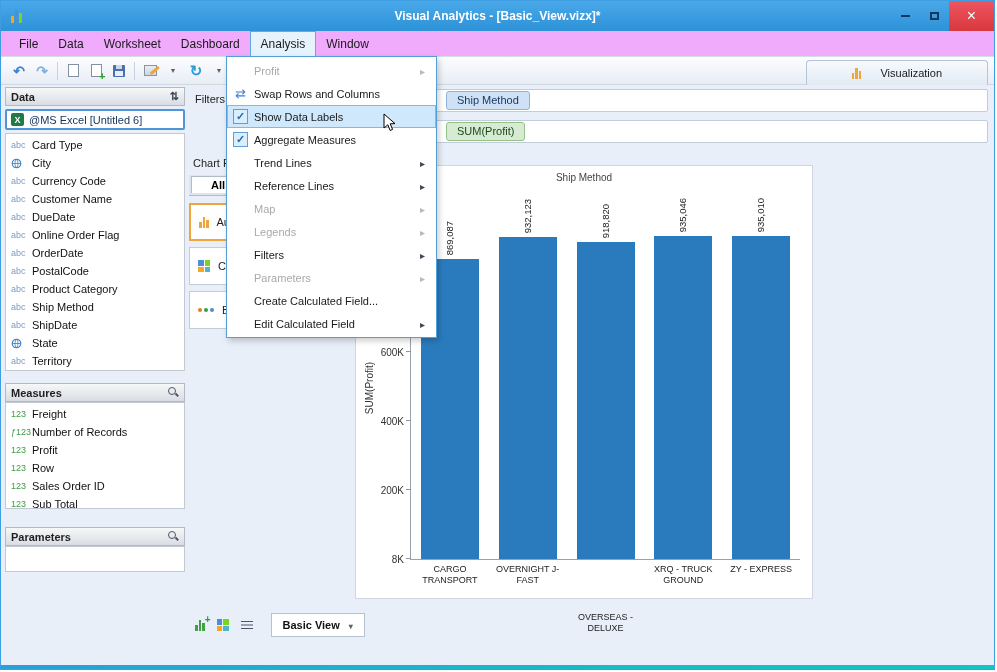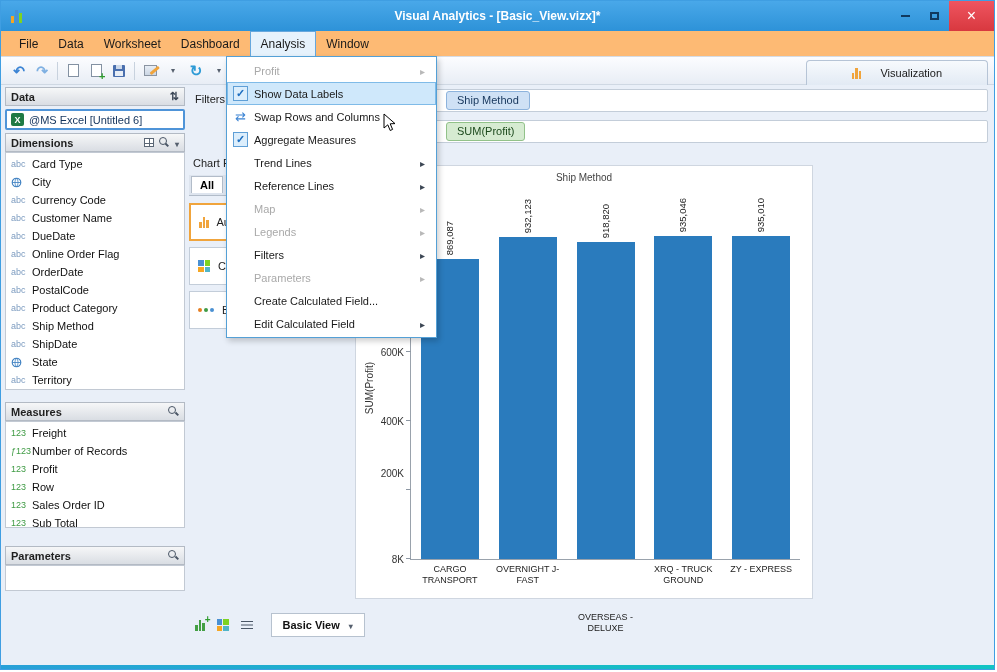--- a/index.html
+++ b/index.html
@@ -23,21 +23,21 @@
 .bars.sm i:nth-child(2){height:11px}
 .bars.sm i:nth-child(3){height:8px}
 .win-controls{position:absolute;right:0;top:0;height:30px;display:flex;align-items:stretch}
 .win-btn{width:29px;display:flex;align-items:center;justify-content:center}
 .glyph-min{width:9px;height:2px;background:#10395f}
 .glyph-max{width:9px;height:8px;border:2px solid #10395f}
 .win-close{width:45px;background:linear-gradient(#ef5560,#d8383f);color:#fff}
 .win-close::before{content:"\00D7";font-size:16px;line-height:1}
 
 
-.menubar{position:absolute;left:0;right:0;top:30px;height:26px;background:#fdba74;border-bottom:1px solid #d5dce5;display:flex;align-items:stretch;padding-left:8px}
+.menubar{position:absolute;left:0;right:0;top:30px;height:26px;background:#f0abfc;border-bottom:1px solid #d5dce5;display:flex;align-items:stretch;padding-left:8px}
 .menu-top-item{display:flex;align-items:center;padding:0 10px;font-size:12px;color:#1a1a1a}
 .menu-top-item.open{background:#e6f2fc;border:1px solid #66a7dd;border-bottom:none}
 
 
 .toolbar{position:absolute;left:0;right:0;top:56px;height:28px;background:linear-gradient(#fcfdff,#e8edf5);border-bottom:1px solid #cfd8e3;display:flex;align-items:center;gap:7px;padding-left:10px}
 .tb{display:flex;align-items:center;justify-content:center;min-width:16px;height:20px;font-size:14px}
 .tb-sep{width:1px;height:18px;background:#c8d2de}
 .i-undo::before{content:"\21B6";color:#3c84d4;font-weight:700}
 .i-redo::before{content:"\21B7";color:#7fb0e2;font-weight:700}
 .i-refresh::before{content:"\21BB";color:#2f9bd6;font-weight:700;font-size:15px}
@@ -79,21 +79,21 @@
 .main{position:absolute;left:186px;right:4px;top:84px;bottom:30px}
 .filters-label{position:absolute;top:8px;left:8px;font-size:11px;color:#222}
 .shelf{position:absolute;left:242px;right:2px;height:23px;background:#fff;border:1px solid #c3cdd9;border-radius:2px;display:flex;align-items:center;padding-left:16px}
 .shelf.columns{top:4px}
 .shelf.rows{top:35px}
 .pill{font-size:11px;padding:2px 10px;border-radius:3px;line-height:1.2}
 .pill.blue{background:#cfe1f5;border:1px solid #8db3dc;color:#16365c}
 .pill.green{background:#d6ebd1;border:1px solid #92c28a;color:#1d4a1d}
 .cp-title{position:absolute;top:72px;left:6px;font-size:11px;color:#222;white-space:nowrap}
 .cp-tabs{position:absolute;top:90px;left:2px;width:166px;height:21px;background:#dde4ee;border-bottom:1px solid #b2bcc9}
-.cp-tab{position:absolute;left:2px;top:1px;background:#fff;border:1px solid #b2bcc9;border-bottom:none;padding:2px 8px;font-size:11px;font-weight:700}
+.cp-tab{position:absolute;left:2px;top:1px;background:#fff;border:1px solid #b2bcc9;border-bottom:none;padding:2px 19px;font-size:11px;font-weight:700}
 .cp-btn{position:absolute;left:2px;width:156px;height:38px;border:1px solid #c3cdd9;background:#fff;display:flex;align-items:center;gap:8px;padding-left:8px;font-size:11px;color:#222}
 .cp-btn.selected{border:2px solid #f0a43c}
 .dash-ic{display:inline-grid;grid-template-columns:1fr 1fr;grid-template-rows:1fr 1fr;gap:1px;width:12px;height:12px;flex:none}
 .dash-ic i{display:block}
 .dash-ic i:nth-child(1){background:#4a90d2}
 .dash-ic i:nth-child(2){background:#7ed321}
 .dash-ic i:nth-child(3){background:#f5a623}
 .dash-ic i:nth-child(4){background:#50b5c8}
 .dots-ic{display:inline-flex;gap:2px;align-items:center;flex:none}
 .dots-ic b{width:4px;height:4px;border-radius:50%}
@@ -209,27 +209,20 @@
 
   <div class="sidebar">
     <div class="sec-header">
       <span>Data</span>
       <span class="spacer"></span>
       <span class="i-sort"></span>
     </div>
     <div class="datasource">
       <span class="excel-ic"></span>
       <span>@MS Excel [Untitled 6]</span>
-    </div>
-    <div class="sec-header">
-      <span>Dimensions</span>
-      <span class="spacer"></span>
-      <span class="i-grid"></span>
-      <span class="i-mag"></span>
-      <span class="i-caret"></span>
     </div>
     <div class="list dims">
         <div class="li">
           <span class="pfx">abc</span>
           <span class="li-label">Card Type</span>
         </div>
         <div class="li">
           <span class="geo">
             <svg width="11" height="11" viewBox="0 0 12 12">
               <circle cx="6" cy="6" r="4.7" fill="none" stroke="#3d7fc1" stroke-width="1.2"></circle>
@@ -388,21 +381,21 @@
           <div class="bar-label" style="left: 188.5px; bottom: 320.993px;">918,820</div>
           <div class="xlabel" style="left: 155.6px; width: 77.8px; margin-top: 48px;">OVERSEAS - DELUXE</div>
           <div class="bar" style="left: 243.3px; width: 58px; height: 322.591px; background: rgb(42, 123, 189);"></div>
           <div class="bar-label" style="left: 266.3px; bottom: 326.591px;">935,046</div>
           <div class="xlabel" style="left: 233.4px; width: 77.8px;">XRQ - TRUCK GROUND</div>
           <div class="bar" style="left: 321.1px; width: 58px; height: 322.578px; background: rgb(42, 123, 189);"></div>
           <div class="bar-label" style="left: 344.1px; bottom: 326.578px;">935,010</div>
           <div class="xlabel" style="left: 311.2px; width: 77.8px;">ZY - EXPRESS</div>
           <div class="ytick-label" style="bottom: 0px;">8K</div>
           <div class="ytick-mark" style="bottom: 0px;"></div>
-          <div class="ytick-label" style="bottom: 86px;">200K</div>
+          <div class="ytick-label" style="bottom: 69px;">200K</div>
           <div class="ytick-mark" style="bottom: 69px;"></div>
           <div class="ytick-label" style="bottom: 138px;">400K</div>
           <div class="ytick-mark" style="bottom: 138px;"></div>
           <div class="ytick-label" style="bottom: 207px;">600K</div>
           <div class="ytick-mark" style="bottom: 207px;"></div>
         </div>
     </div>
 
     <div class="sheet-bar">
       <span class="bars green sm plus">
@@ -423,34 +416,34 @@
       </div>
     </div>
   </div>
 
   <div class="dropdown">
       <div class="menu-item disabled">
         <span class="gutter"></span>
         <span class="label">Profit</span>
         <span class="arrow i-subarrow"></span>
       </div>
+      <div class="menu-item">
+        <span class="gutter">
+          <span class="i-swap"></span>
+        </span>
+        <span class="label">Swap Rows and Columns</span>
+      </div>
       <div class="menu-item highlighted">
         <span class="gutter">
           <span class="checkbox i-check"></span>
         </span>
         <span class="label">Show Data Labels</span>
       </div>
       <div class="menu-item">
         <span class="gutter">
-          <span class="i-swap"></span>
-        </span>
-        <span class="label">Swap Rows and Columns</span>
-      </div>
-      <div class="menu-item">
-        <span class="gutter">
           <span class="checkbox i-check"></span>
         </span>
         <span class="label">Aggregate Measures</span>
       </div>
       <div class="menu-item">
         <span class="gutter"></span>
         <span class="label">Trend Lines</span>
         <span class="arrow i-subarrow"></span>
       </div>
       <div class="menu-item">

